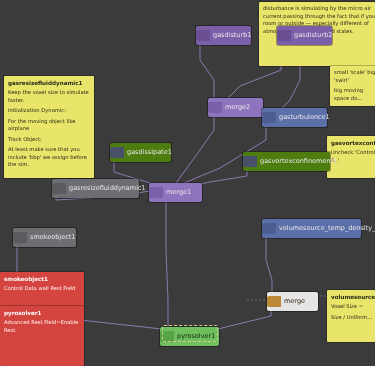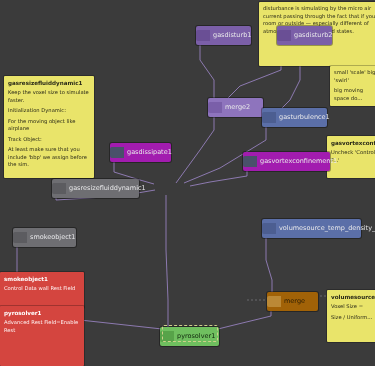--- a/index.html
+++ b/index.html
@@ -30,27 +30,27 @@
   }
   .node .lbl{padding-right:2px;}
 
   
   .n-purple{background:#7b5fa8;}
   .n-purple .swatch{background:#6a4f95;}
   .n-purple-lite{background:#8e74bd;}
   .n-purple-lite .swatch{background:#7a5fa9;}
   .n-blue{background:#5b6fa8;}
   .n-blue .swatch{background:#4c5e91;}
-  .n-slate{background:#a21caf;}
+  .n-slate{background:#4d7c0f;}
   .n-slate .swatch{background:#49516a;}
   .n-gray{background:#6e6e72;}
   .n-gray .swatch{background:#5c5c60;}
   .n-green{background:#6fbf5f;color:#10260c;}
   .n-green .swatch{background:#57a349;}
-  .n-amber{background:#a16207;color:#2a1c04;}
+  .n-amber{background:#e5e5e5;color:#2a1c04;}
   .n-amber .swatch{background:#bb8936;}
 
   
   .sticky{
     position:absolute;
     background:#e9e46a;
     color:#2a2a18;
     font-size:5.2px;
     line-height:1.45;
     padding:3px 4px;
@@ -176,20 +176,24 @@
   <div class="node n-slate" style="left:243px;top:152px;width:84px;">
     <span class="swatch"></span>
     <span class="lbl">gasvortexconfinement1</span>
   </div>
 
   <div class="node n-gray" style="left:52px;top:179px;width:84px;">
     <span class="swatch"></span>
     <span class="lbl">gasresizefluiddynamic1</span>
   </div>
 
+  <div class="node n-purple-lite" style="left:149px;top:183px;width:50px;">
+    <span class="swatch"></span>
+    <span class="lbl">merge1</span>
+  </div>
 
   <div class="node n-gray" style="left:13px;top:228px;width:60px;">
     <span class="swatch"></span>
     <span class="lbl">smokeobject1</span>
   </div>
 
   <div class="node n-blue" style="left:262px;top:219px;width:96px;">
     <span class="swatch"></span>
     <span class="lbl">volumesource_temp_density_vel</span>
   </div>

